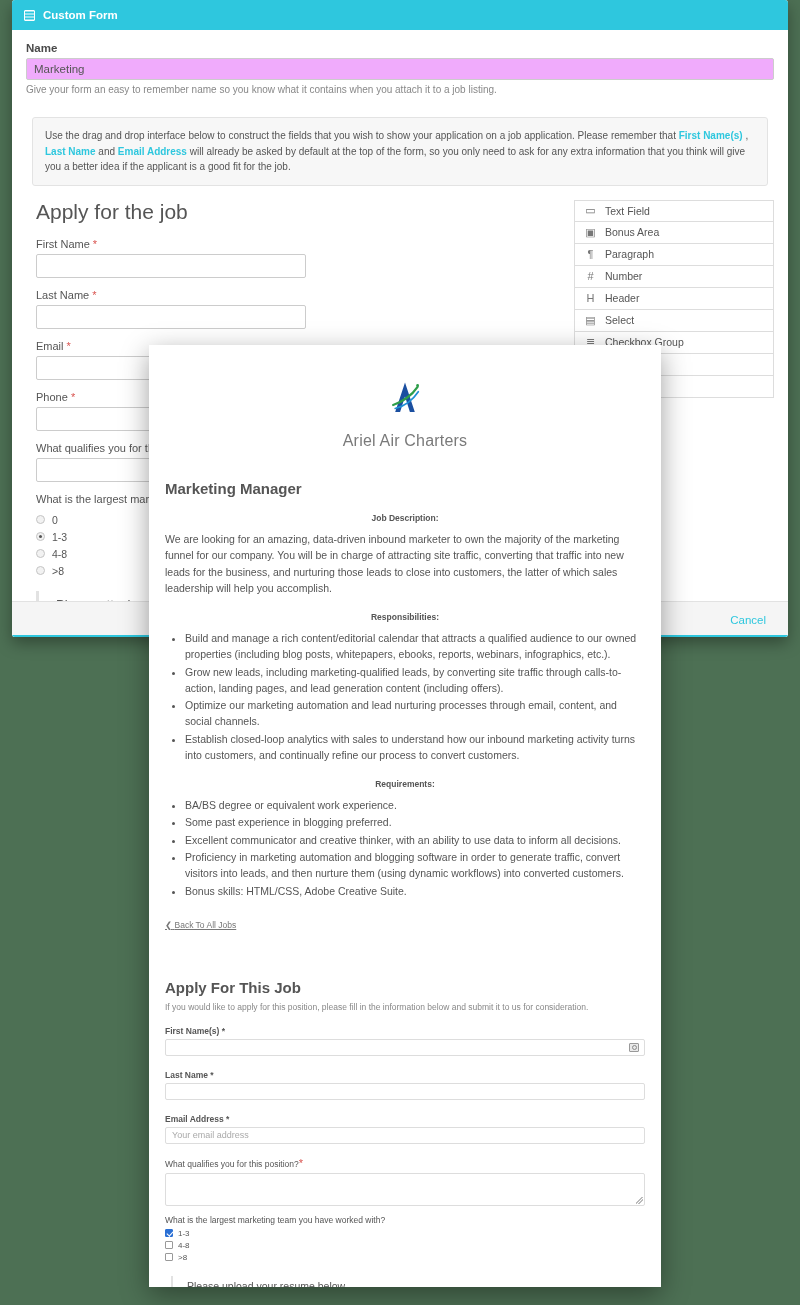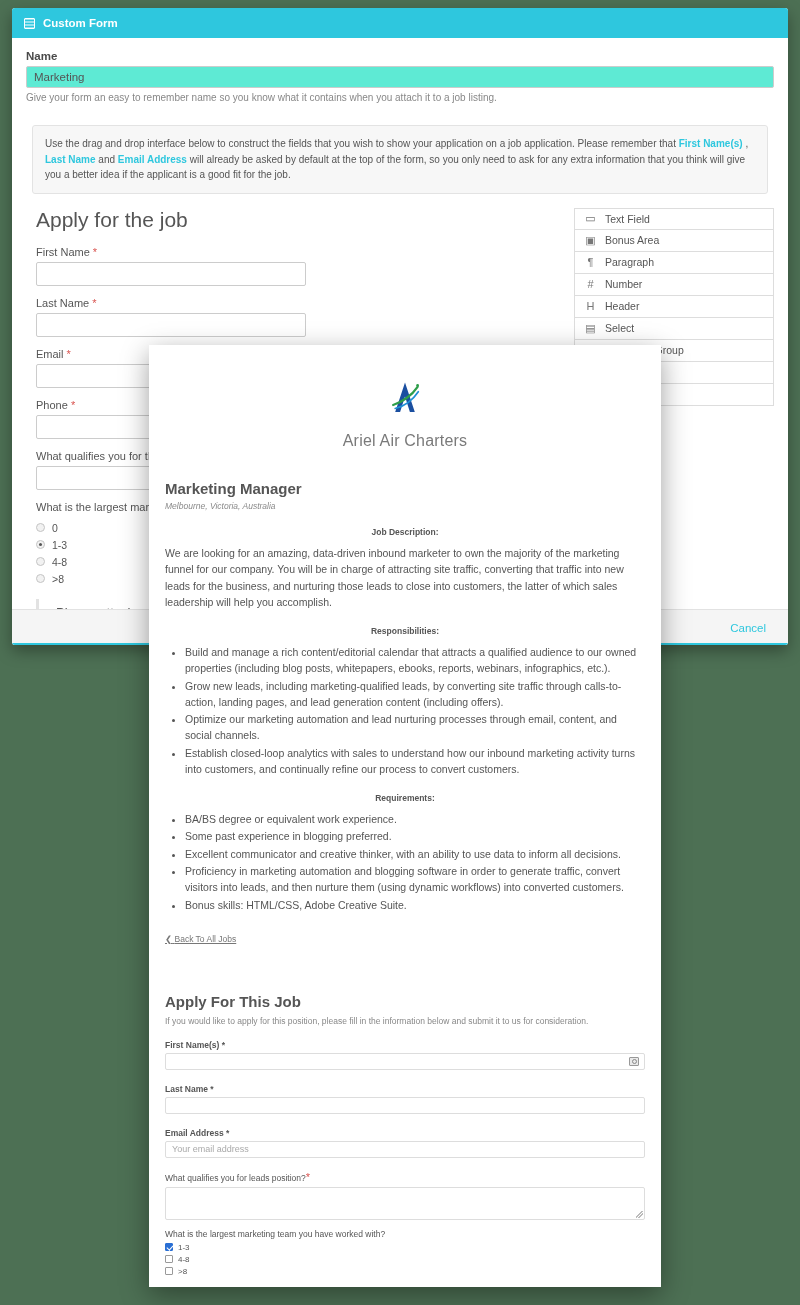--- a/index.html
+++ b/index.html
@@ -9,40 +9,40 @@
     background:#4d7054;
     font-family:"Liberation Sans", sans-serif;
     font-size:13px;
     color:#444;
     position:relative;
     overflow:hidden;
   }
 
   
   .builder-window{
-    position:absolute; left:12px; top:8px; width:776px; height:637px;
+    position:absolute; left:12px; top:0; width:776px; height:637px;
     background:#fff; border-radius:3px;
     box-shadow:0 6px 16px rgba(0,0,0,.35);
     overflow:hidden;
   }
   .builder-titlebar{
     height:30px; background:#2ec7de; display:flex; align-items:center;
     padding:0 12px; color:#fff; font-size:11.5px; font-weight:bold;
   }
   .tb-icon{ width:11px; height:11px; margin-right:8px; position:relative; display:inline-block;}
   .tb-icon:before{
     content:""; position:absolute; inset:0; border:1.5px solid #fff; border-radius:1px;
     background:linear-gradient(#fff 0 1.5px, transparent 1.5px 3px) 0 2.5px/100% 3px repeat-y;
   }
   .builder-body{ padding:10px 14px 0 14px; }
   .fld-label{ font-size:11.5px; font-weight:bold; color:#4a4a4a; margin:2px 0 4px; }
   .name-input{
     width:100%; height:22px; border:1px solid #ccc; border-radius:2px;
     padding:2px 7px; font-size:11.5px; color:#555; font-family:inherit;
-    background:#5eead4;
+    background:#f0abfc;
   }
   .help-text{ font-size:10px; color:#888; margin-top:4px; }
 
   .alert-box{
     margin:22px 6px 0 6px; background:#f7f7f7; border:1px solid #e3e3e3;
     border-radius:3px; padding:10px 12px; font-size:10px; line-height:1.55;
     color:#555;
   }
   .alert-box b{ color:#2ec7de; }
 
@@ -266,21 +266,20 @@
       <svg width="42" height="42" viewBox="0 0 60 60">
         <path d="M30 8 L16 50 L23 50 L30 28 L37 50 L44 50 Z" fill="#1b4fa0"></path>
         <path d="M13 40 C26 36, 40 26, 48 14" stroke="#2e9e4a" stroke-width="3.2" fill="none" stroke-linecap="round"></path>
         <path d="M16 45 C28 42, 41 33, 49 21" stroke="#1f8fd6" stroke-width="2.4" fill="none" stroke-linecap="round"></path>
         <circle cx="48" cy="12" r="2" fill="#2e9e4a"></circle>
       </svg>
       <div class="brand-name">Ariel Air Charters</div>
     </div>
 
     <h1 class="job-title">Marketing Manager</h1>
-    <div class="job-loc">Melbourne, Victoria, Australia</div>
 
     <div class="sec-head">Job Description:</div>
     <p class="body-para">We are looking for an amazing, data-driven inbound marketer to own the majority of the marketing funnel for our company. You will be in charge of attracting site traffic, converting that traffic into new leads for the business, and nurturing those leads to close into customers, the latter of which sales leadership will help you accomplish.</p>
 
     <div class="sec-head">Responsibilities:</div>
     <ul class="bullets">
       <li>Build and manage a rich content/editorial calendar that attracts a qualified audience to our owned properties (including blog posts, whitepapers, ebooks, reports, webinars, infographics, etc.).</li>
       <li>Grow new leads, including marketing-qualified leads, by converting site traffic through calls-to-action, landing pages, and lead generation content (including offers).</li>
       <li>Optimize our marketing automation and lead nurturing processes through email, content, and social channels.</li>
       <li>Establish closed-loop analytics with sales to understand how our inbound marketing activity turns into customers, and continually refine our process to convert customers.</li>
@@ -310,21 +309,21 @@
 
     <div class="m-label">Last Name *</div>
     <div class="m-input"></div>
 
     <div class="m-label">Email Address *</div>
     <div class="m-input">
       <span class="ph">Your email address</span>
     </div>
 
     <div class="q-label" style="margin-top:13px;">
-      <span>What qualifies you for leads position?</span><span class="req">*</span>
+      <span>What qualifies you for this position?</span><span class="req">*</span>
     </div>
     <div class="m-textarea"></div>
 
     <div class="q-label">What is the largest marketing team you have worked with?</div>
     <div class="cb-row">
       <span class="cb on"></span>
       <span>1-3</span>
     </div>
     <div class="cb-row">
       <span class="cb"></span>

